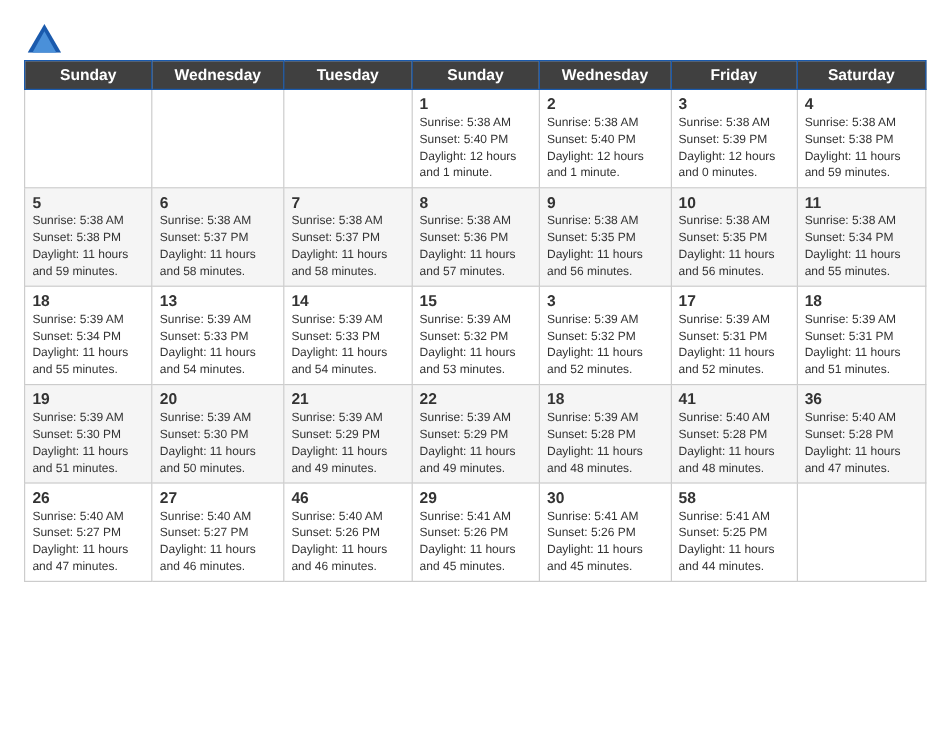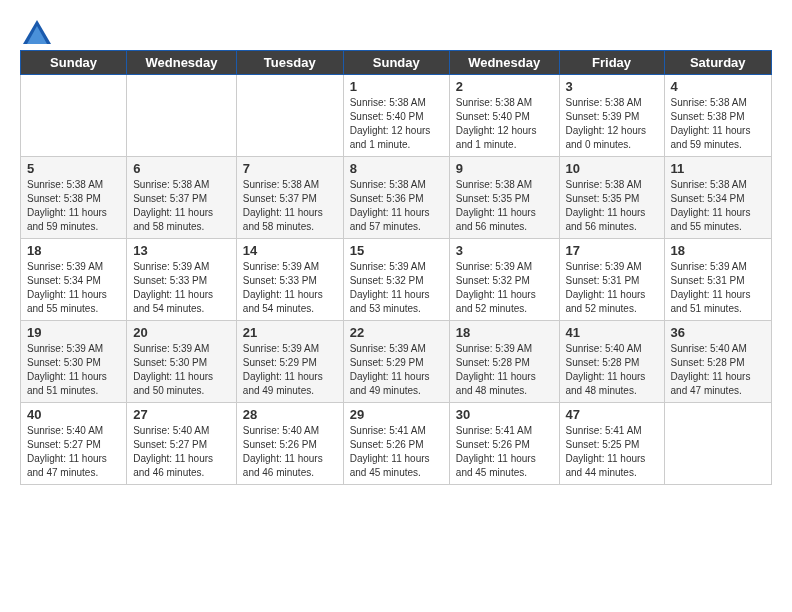--- a/index.html
+++ b/index.html
@@ -298,56 +298,56 @@
         <td>
           <span class="day-number">36</span>
           <div class="cell-content" style="white-space: pre-line;">Sunrise: 5:40 AM
 Sunset: 5:28 PM
 Daylight: 11 hours
 and 47 minutes.</div>
         </td>
       </tr>
       <tr>
         <td>
-          <span class="day-number">40</span>
+          <span class="day-number">26</span>
           <div class="cell-content" style="white-space: pre-line;">Sunrise: 5:40 AM
 Sunset: 5:27 PM
 Daylight: 11 hours
 and 47 minutes.</div>
         </td>
         <td>
           <span class="day-number">27</span>
           <div class="cell-content" style="white-space: pre-line;">Sunrise: 5:40 AM
 Sunset: 5:27 PM
 Daylight: 11 hours
 and 46 minutes.</div>
         </td>
         <td>
-          <span class="day-number">28</span>
+          <span class="day-number">46</span>
           <div class="cell-content" style="white-space: pre-line;">Sunrise: 5:40 AM
 Sunset: 5:26 PM
 Daylight: 11 hours
 and 46 minutes.</div>
         </td>
         <td>
           <span class="day-number">29</span>
           <div class="cell-content" style="white-space: pre-line;">Sunrise: 5:41 AM
 Sunset: 5:26 PM
 Daylight: 11 hours
 and 45 minutes.</div>
         </td>
         <td>
           <span class="day-number">30</span>
           <div class="cell-content" style="white-space: pre-line;">Sunrise: 5:41 AM
 Sunset: 5:26 PM
 Daylight: 11 hours
 and 45 minutes.</div>
         </td>
         <td>
-          <span class="day-number">47</span>
+          <span class="day-number">58</span>
           <div class="cell-content" style="white-space: pre-line;">Sunrise: 5:41 AM
 Sunset: 5:25 PM
 Daylight: 11 hours
 and 44 minutes.</div>
         </td>
         <td class="empty"></td>
       </tr>
     </tbody>
 </table>
 

